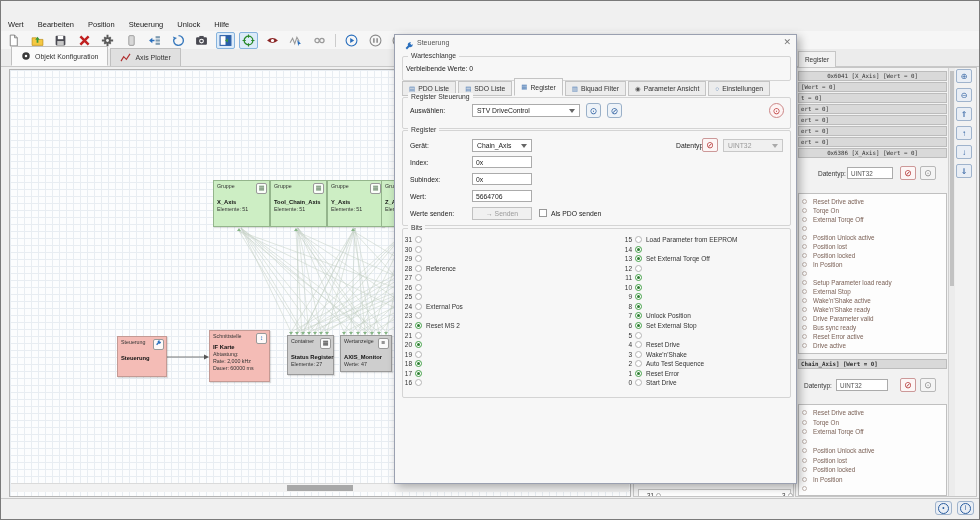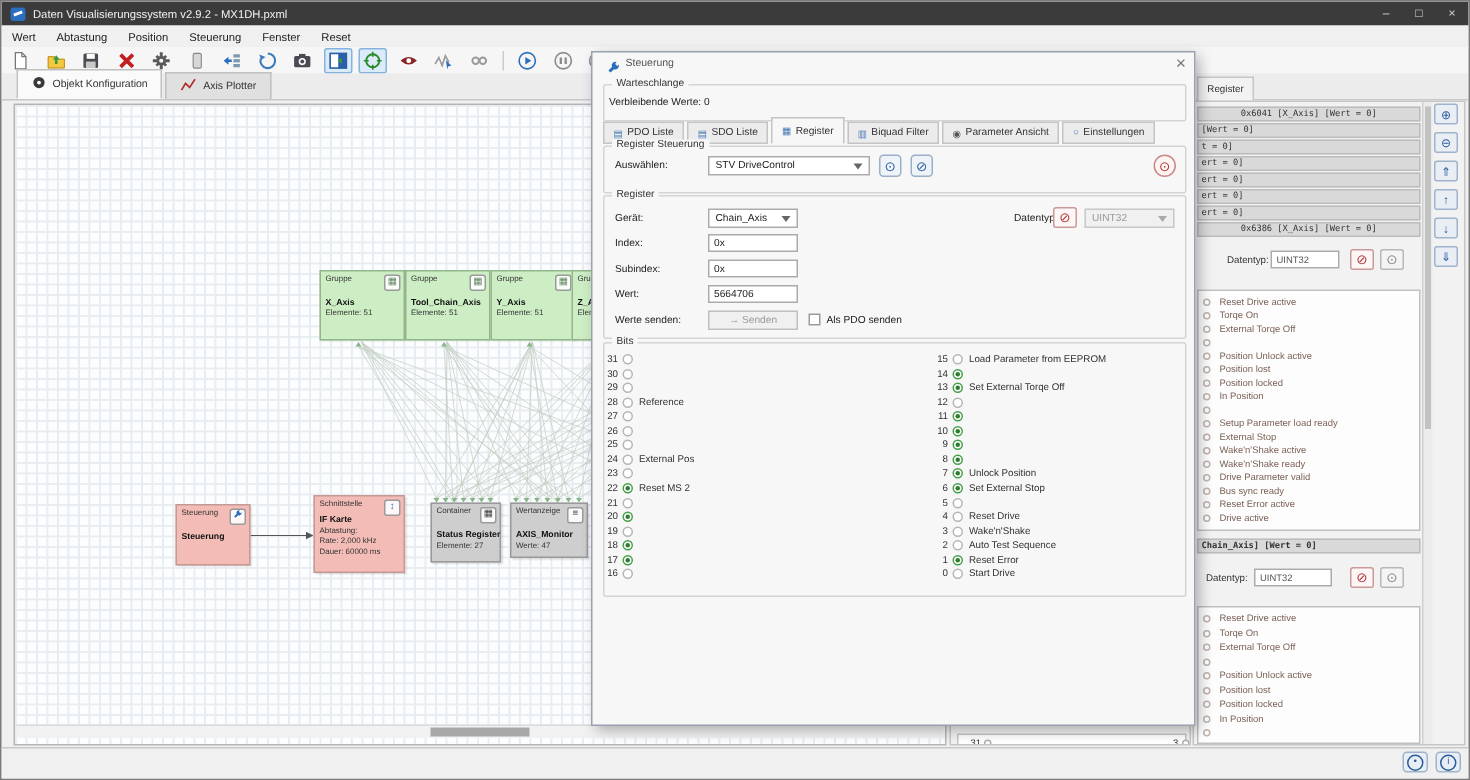--- a/index.html
+++ b/index.html
@@ -138,37 +138,28 @@
   .bit-radio.on{border-color:#43a047;}
   .bit-radio.on::after{content:"";position:absolute;left:1px;top:1px;width:3px;height:3px;
         border-radius:50%;background:#2e7d32;}
   .bit-label{font-size:6.5px;color:#333;margin-left:4px;white-space:nowrap;}
 </style>
 </head>
 <body>
 
 <div id="app">
 
-  <div id="titlebar">
-    <span id="app-icon"></span>
-    <span id="window-title">Daten Visualisierungssystem v2.9.2 - MX1DH.pxml</span>
-    <span id="win-controls">
-        <span>–</span>
-        <span>□</span>
-        <span>×</span>
-      </span>
-  </div>
 
   <div id="menubar">
       <span class="menu-item">Wert</span>
-      <span class="menu-item">Abtastung</span>
+      <span class="menu-item">Bearbeiten</span>
       <span class="menu-item">Position</span>
       <span class="menu-item">Steuerung</span>
-      <span class="menu-item">Fenster</span>
-      <span class="menu-item">Reset</span>
+      <span class="menu-item">Unlock</span>
+      <span class="menu-item">Hilfe</span>
     </div>
 
   <div id="toolbar">
       <button class="tb-btn">
         <span>
           <svg width="13" height="13" viewBox="0 0 12 12">
             <path d="M3 1h4l2.5 2.5V11H3z" fill="#fff" stroke="#777" stroke-width=".8"></path>
             <path d="M7 1v2.5H9.5" fill="none" stroke="#777" stroke-width=".8"></path>
           </svg>
         </span>

